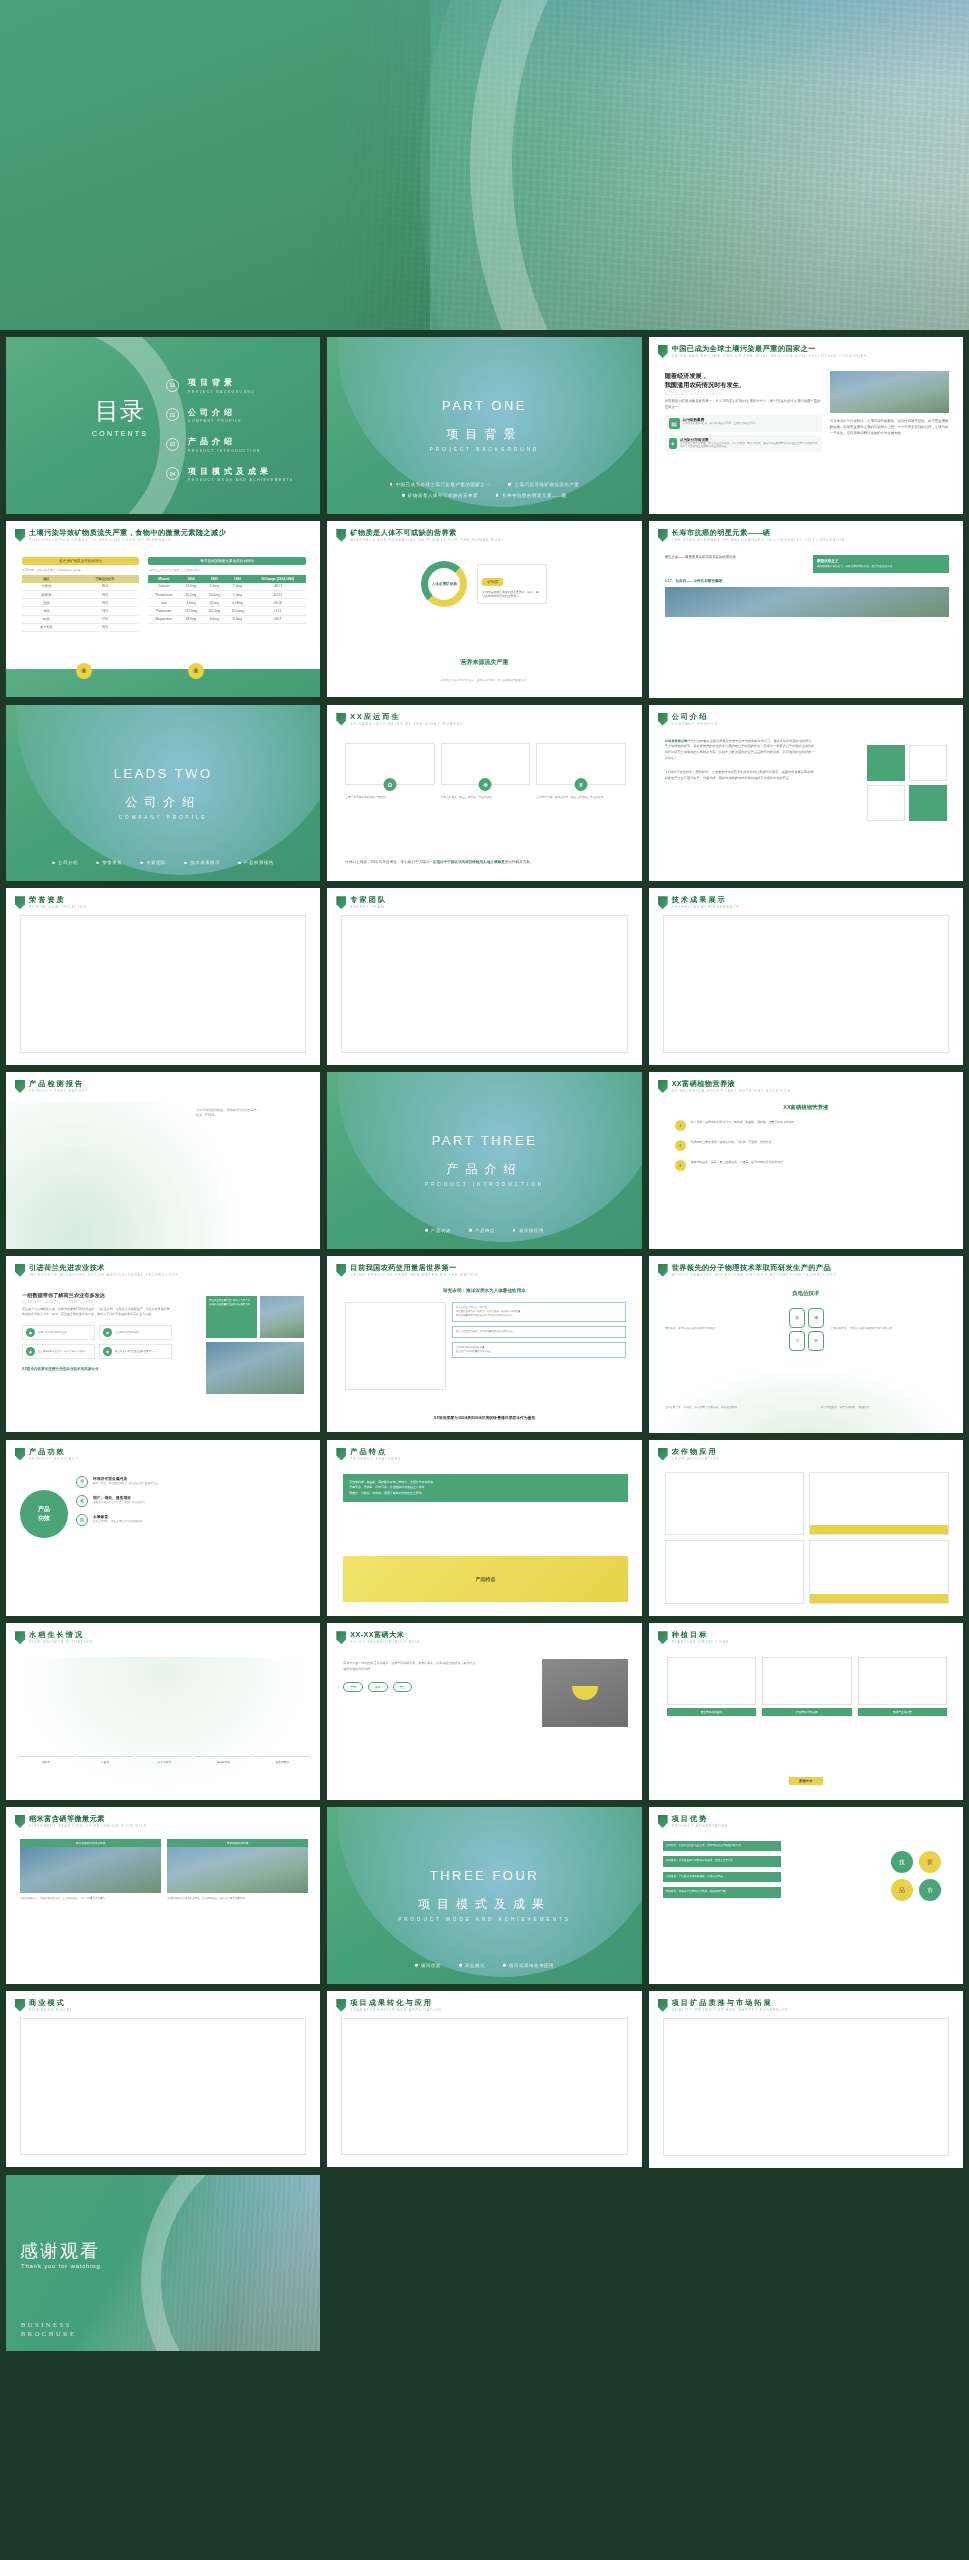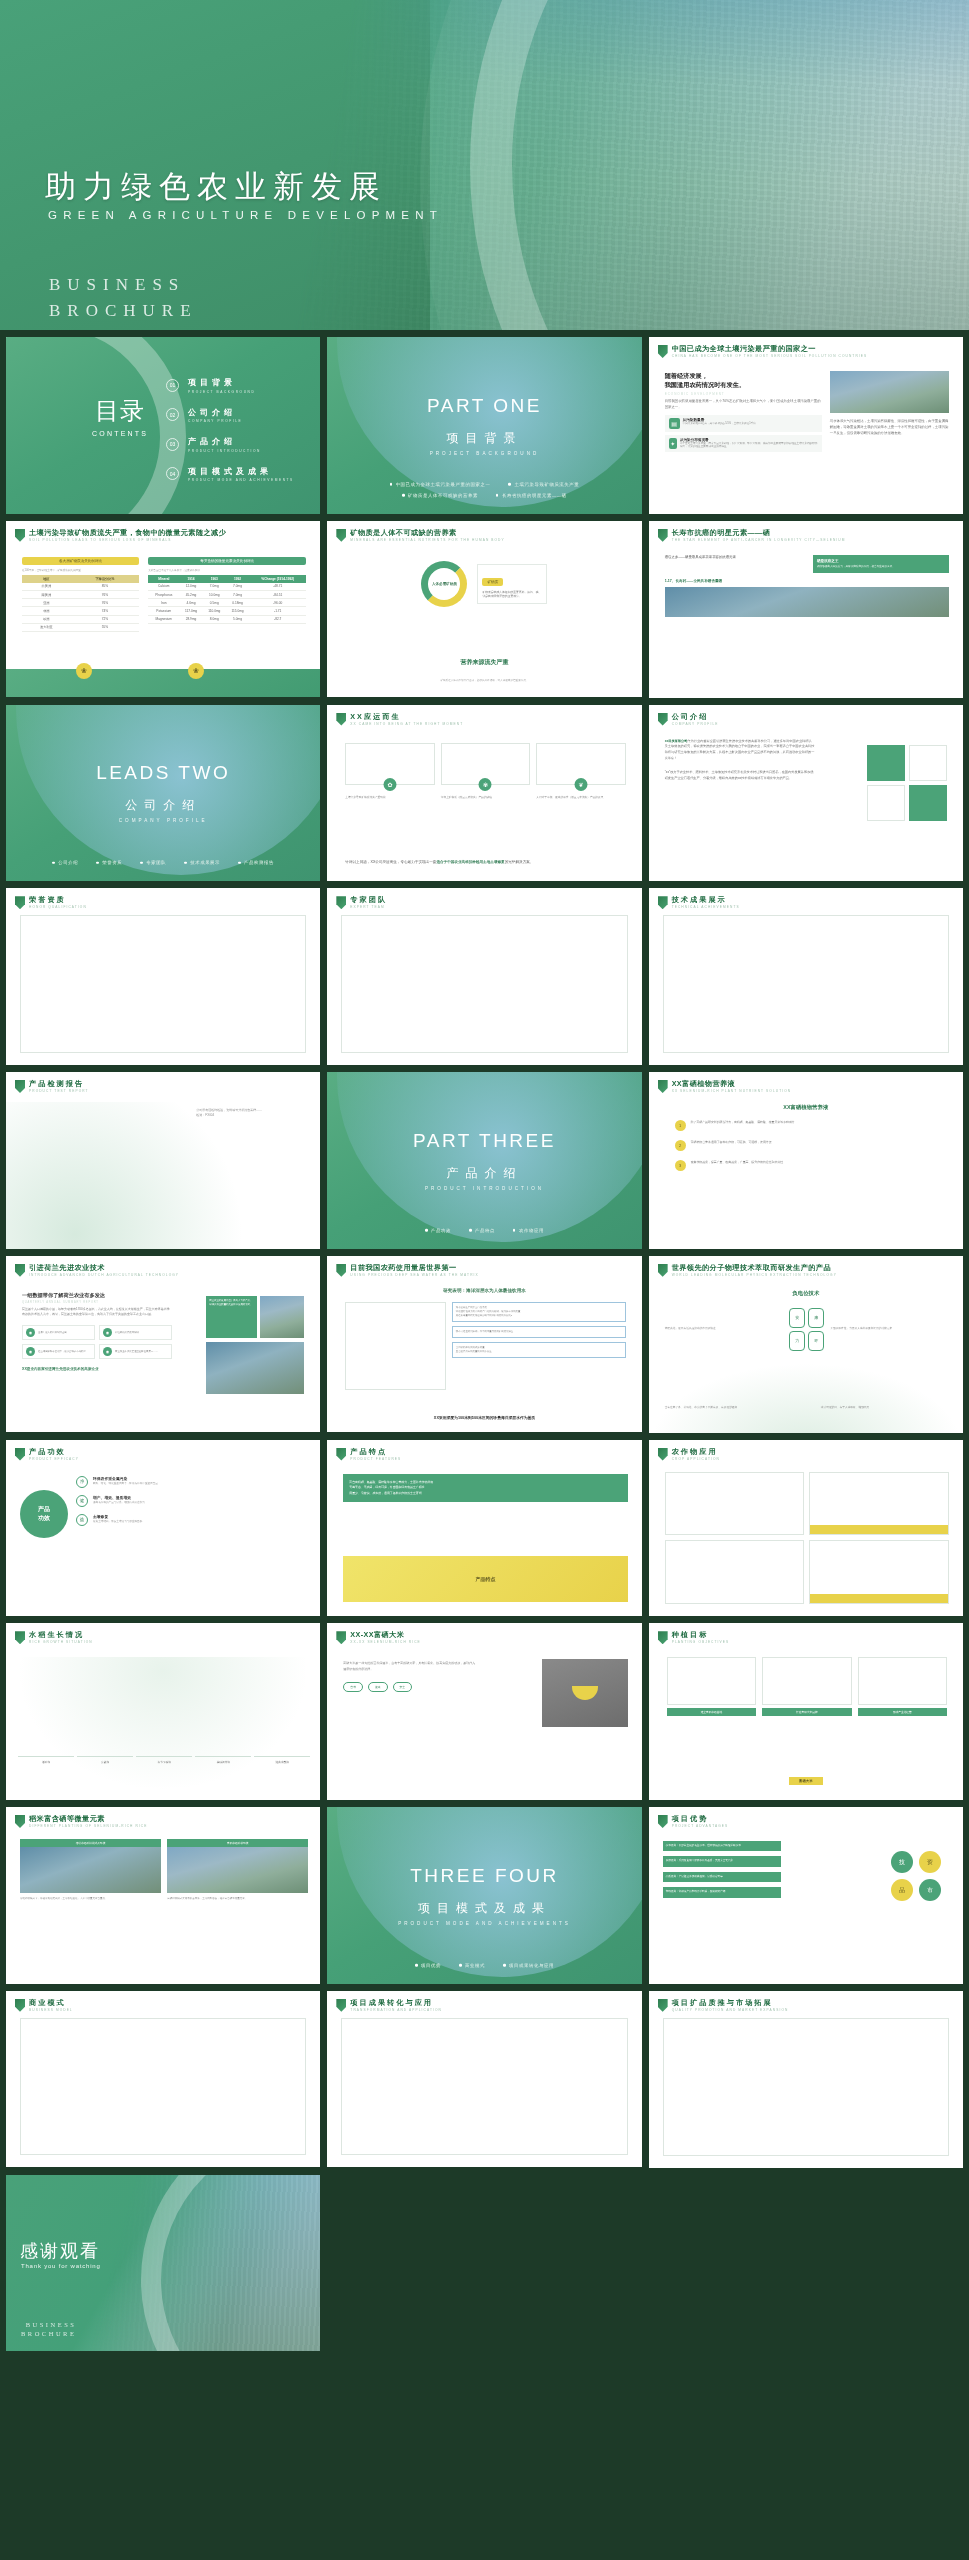--- a/index.html
+++ b/index.html
@@ -104,21 +104,21 @@
   .ph { border: 1px solid #dde6e0; background:#fff; }
   .ph-big { position:absolute; left:14px; right:14px; top:27px; bottom:12px; }
 
   
   .part-wrap { position:absolute; inset:0; display:flex; flex-direction:column; align-items:center; justify-content:center; color:#fff; }
   .part-arc {
     position:absolute; width: 330px; height: 330px; left: 10px; top: -160px;
     border-radius: 50%;
     background: radial-gradient(circle at 50% 70%, rgba(150,200,225,.85), rgba(130,190,200,.45) 45%, rgba(255,255,255,0) 72%);
   }
-  .part-en { font-size: 19px; letter-spacing: 2.5px; margin-bottom: 13px; font-weight: 400; }
+  .part-en { font-size: 13px; letter-spacing: 2.5px; margin-bottom: 13px; font-weight: 400; }
   .part-cn { font-size: 12px; letter-spacing: 7px; font-weight: 400; }
   .part-cn-en { font-size: 4.6px; letter-spacing: 3px; margin-top: 4px; color: rgba(255,255,255,.88); }
   .part-bullets { position:absolute; left:0; right:0; bottom:16px; display:flex; flex-wrap:wrap; justify-content:center; gap: 6px 18px; padding: 0 22px; }
   .part-bullets span { font-size: 4.4px; color:#eaf5ef; letter-spacing:.6px; position:relative; padding-left:6px; }
   .part-bullets span::before { content:""; position:absolute; left:0; top:50%; width:2.5px; height:2.5px; border-radius:50%; background:#fff; transform:translateY(-50%); }
 
   
   .contents { position:absolute; inset:0; color:#fff; }
   .contents .ring {
     position:absolute; left:-90px; top:-35px; width: 270px; height: 270px;
@@ -153,21 +153,21 @@
   table.mini { width:100%; border-collapse: collapse; font-size: 3.2px; }
   table.mini th { background:#4ba378; color:#fff; padding:2px 1px; font-weight:600; }
   table.mini.y th { background:#ded28a; color:#57522a; }
   table.mini td { border-bottom:1px solid #eceee9; padding:1.6px 1px; color:#666; text-align:center; }
 
   .circle-btn { width:16px; height:16px; border-radius:50%; background:#e8d24a; display:flex; align-items:center; justify-content:center; font-size:7px; color:#6d6525; }
   .footer-band { position:absolute; left:0; right:0; bottom:0; height: 28px; background: linear-gradient(150deg,#59ad83,#429b72); }
 
   
   .thanks { position:absolute; inset:0; overflow:hidden;
-    background: linear-gradient(120deg,#49a179 0%,#44a079 40%,#79b9a8 62%, #a9cbcb 80%, #bcd4d6 100%); text-align: right; }
+    background: linear-gradient(120deg,#49a179 0%,#44a079 40%,#79b9a8 62%, #a9cbcb 80%, #bcd4d6 100%); }
   .thanks .ph2 { position:absolute; inset:0;
     background: linear-gradient(180deg, rgba(120,170,200,.45), rgba(60,110,80,.45)),
       repeating-linear-gradient(93deg, rgba(255,255,255,.06) 0 2px, rgba(0,0,0,.05) 2px 5px);
     mask-image: linear-gradient(105deg, rgba(0,0,0,0) 36%, rgba(0,0,0,1) 72%);
     -webkit-mask-image: linear-gradient(105deg, rgba(0,0,0,0) 36%, rgba(0,0,0,1) 72%);
   }
   .thanks .arc { position:absolute; width: 330px; height: 330px; left: 135px; top: -60px; border-radius:50%; border: 20px solid rgba(255,255,255,.28); }
   .thanks .cn { position:absolute; left: 14px; top: 64px; font-family:"Liberation Serif",serif; font-size: 18px; letter-spacing: 2px; color:#fff; }
   .thanks .en { position:absolute; left: 15px; top: 88px; font-size: 6px; letter-spacing:.8px; color:#eef6f2; }
   .thanks .brand { position:absolute; left: 15px; bottom: 12px; font-family:"Liberation Serif",serif; font-size:6.5px; letter-spacing:2.5px; line-height:1.5; color: rgba(255,255,255,.78); }
@@ -178,28 +178,20 @@
 </head>
 <body>
 
 <div class="page">
 
   <div class="cover">
     <div class="flatgreen"></div>
     <div class="photo"></div>
     <div class="arc2"></div>
     <div class="arc1"></div>
-    <div class="cover-text">
-      <div class="cover-title">助力绿色农业新发展</div>
-      <div class="cover-sub">GREEN AGRICULTURE DEVELOPMENT</div>
-      <div class="cover-brand">
-        <div>BUSINESS</div>
-        <div>BROCHURE</div>
-      </div>
-    </div>
   </div>
 
   <div class="grid">
 
     <div class="slide dark">
       <div class="contents">
         <div class="ring"></div>
         <div class="mulu">
           <div class="cn">目录</div>
           <div class="en">CONTENTS</div>

